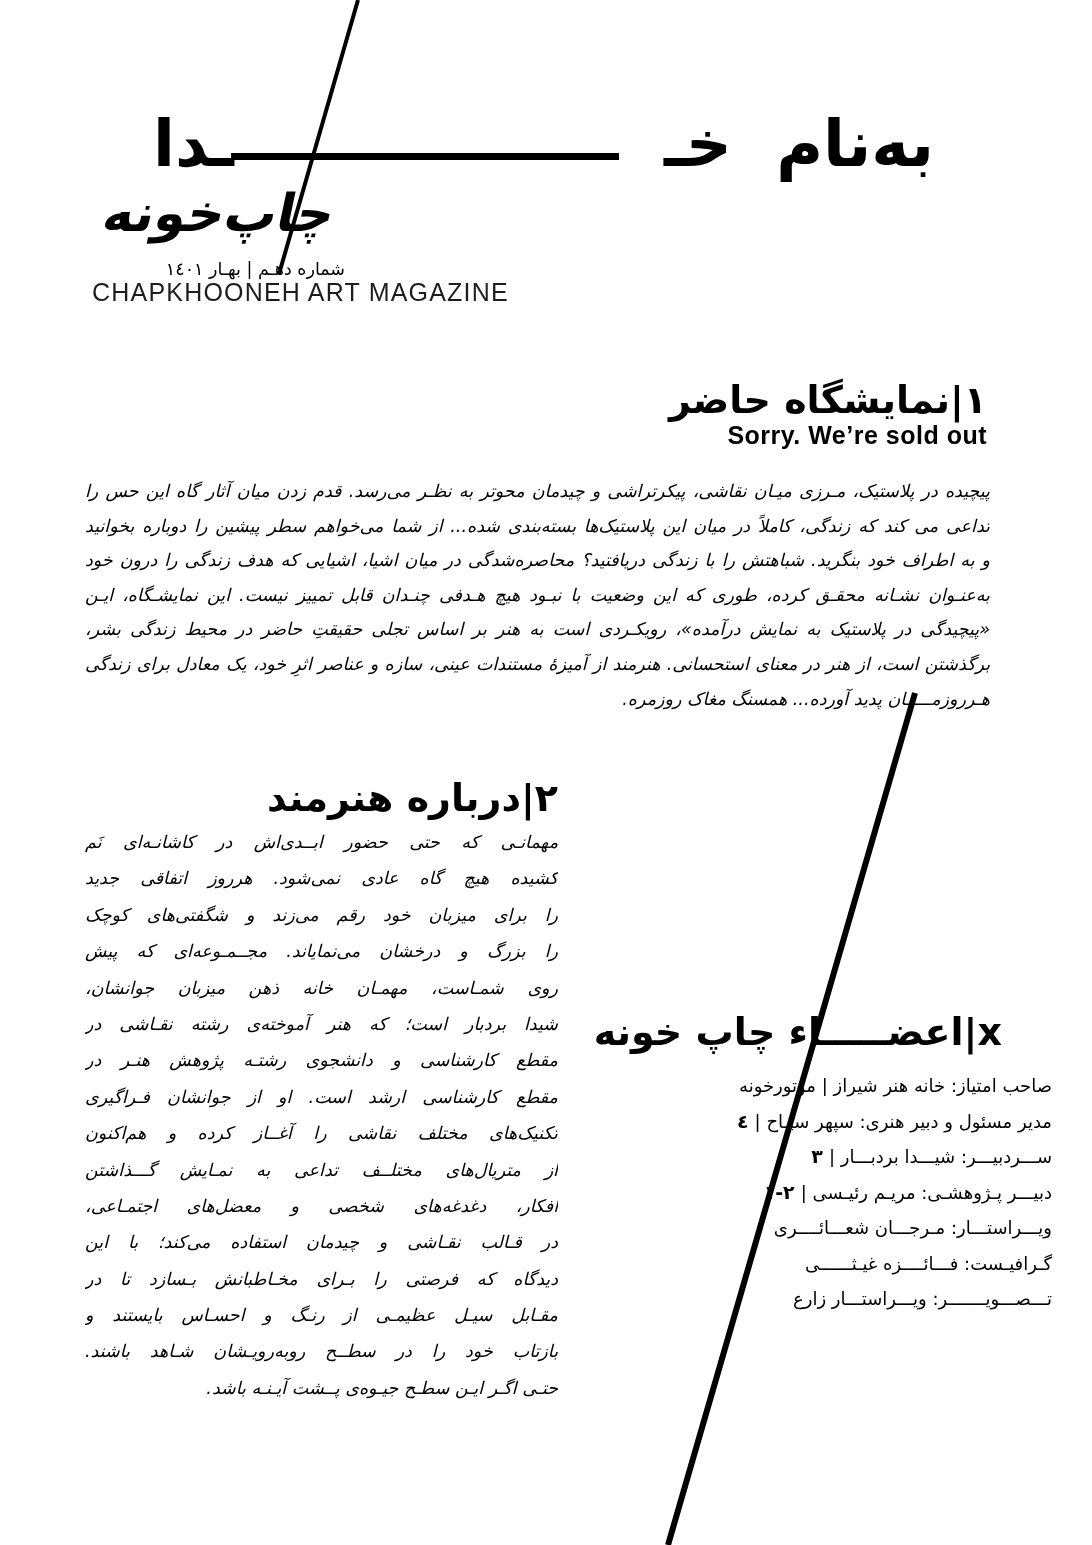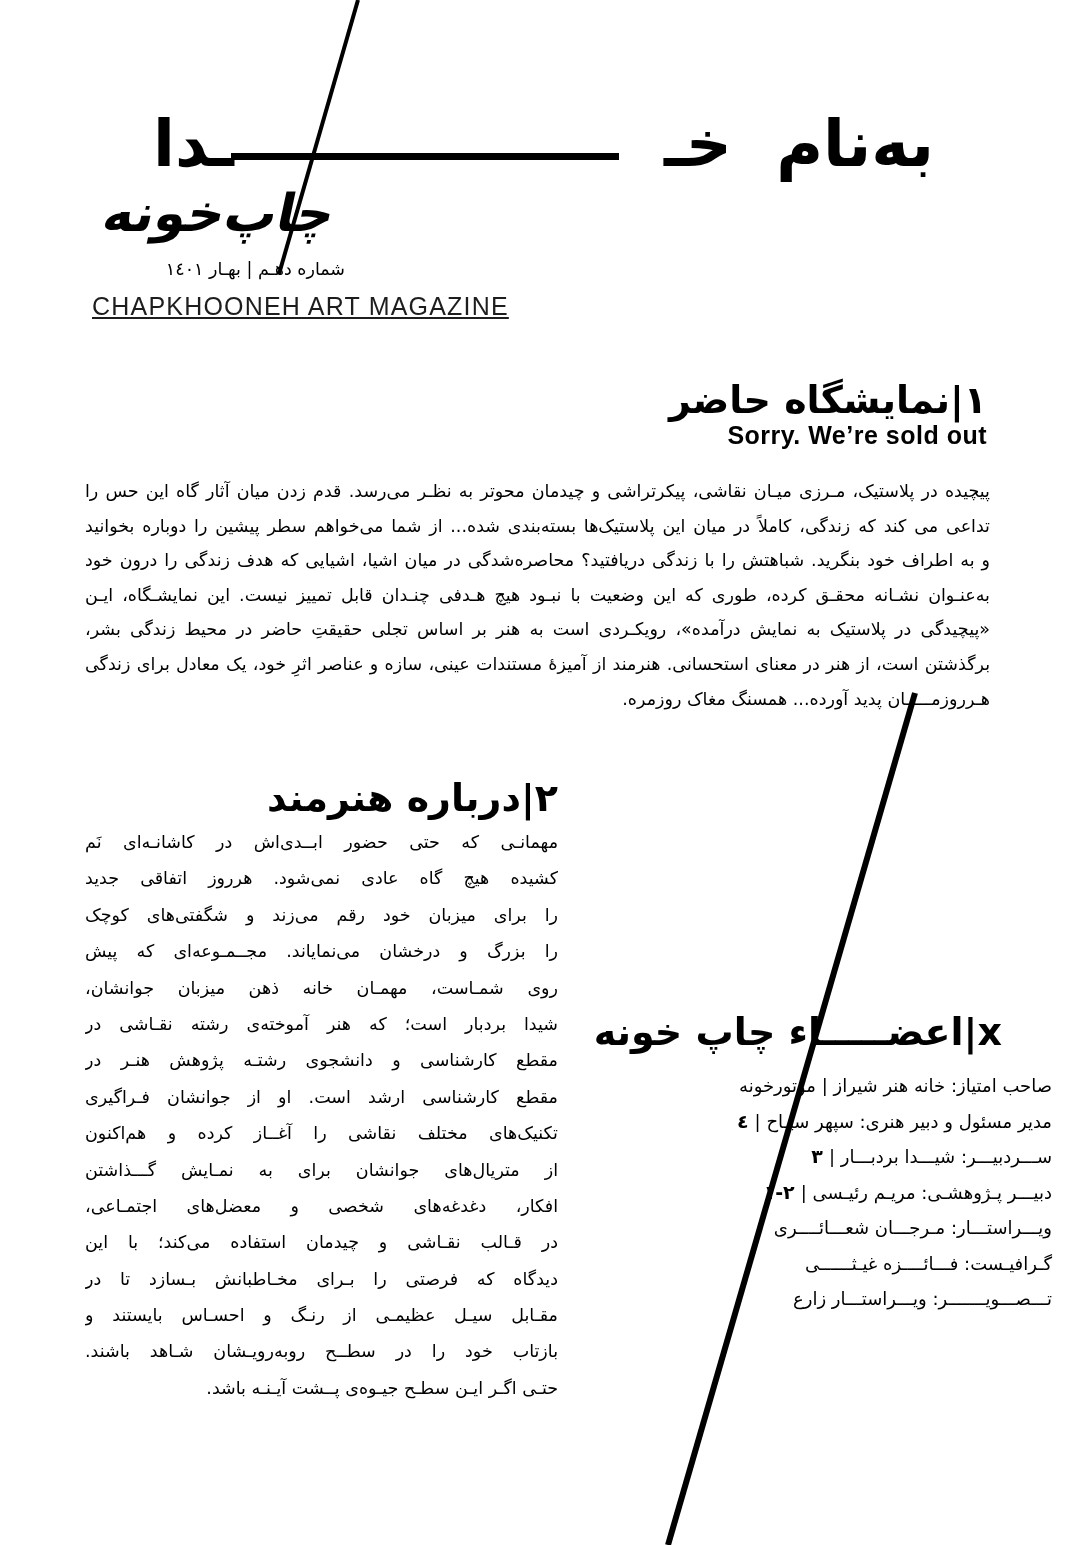--- a/index.html
+++ b/index.html
@@ -32,44 +32,44 @@
     direction:rtl;white-space:nowrap;
     transform:skewX(-12deg);
     letter-spacing:1px;
   }
   .issue-line{
     right:747px;top:257px;
     direction:rtl;white-space:nowrap;
     font-size:17.5px;line-height:1.4;
   }
   .en-title{
-    left:92px;top:291px;
+    left:92px;top:277px;
     font-family:"Liberation Sans",sans-serif;
     font-size:25px;line-height:1.2;
-    letter-spacing:1.2px;color:#1d1d1d;white-space:nowrap;text-decoration:underline;
+    letter-spacing:1.2px;color:#1d1d1d;white-space:nowrap;
   }
 
   
   .sec-head{
     direction:rtl;white-space:nowrap;
     font-size:38px;font-weight:bold;line-height:1.3;
   }
   .h-exhibition{right:105px;top:376px;}
   .h-artist{right:534px;top:774px;}
   .h-members{right:90px;top:1008px;}
   .sub-en{
     right:105px;top:421px;
     font-family:"Liberation Sans",sans-serif;
     font-size:25px;font-weight:600;letter-spacing:0.5px;
     white-space:nowrap;
     text-align:center;
   }
 
   
-  .para{direction:rtl;}
+  .para{direction:rtl;font-style:italic;}
   .para .jline{
     text-align:justify;
     text-align-last:justify;
     white-space:normal;
     overflow:hidden;
   }
   .para .jline.last{text-align-last:auto;text-align:right;}
   .para-exhibition{
     left:85px;right:102px;top:474px;
     font-size:17.5px;
@@ -135,21 +135,21 @@
   <div class="abs para para-artist">
     <div class="jline">مهمانـی که حتی حضور ابــدی‌اش در کاشانـه‌ای نَم</div>
     <div class="jline">کشیده هیچ گاه عادی نمی‌شود. هرروز اتفاقی جدید</div>
     <div class="jline">را برای میزبان خود رقم می‌زند و شگفتی‌های کوچک</div>
     <div class="jline">را بزرگ و درخشان می‌نمایاند. مجــمـوعه‌ای که پیش</div>
     <div class="jline">روی شمـاست، مهمـان خانه ذهن میزبان جوانشان،</div>
     <div class="jline">شیدا بردبار است؛ که هنر آموخته‌ی رشته نقـاشی در</div>
     <div class="jline">مقطع کارشناسی و دانشجوی رشتـه پژوهش هنـر در</div>
     <div class="jline">مقطع کارشناسی ارشد است. او از جوانشان فـراگیری</div>
     <div class="jline">تکنیک‌های مختلف نقاشی را آغــاز کرده و هم‌اکنون</div>
-    <div class="jline">از متریال‌های جوانشان برای به نمـایش گـــذاشتن</div>
+    <div class="jline">از متریال‌های مختلــف تداعی به نمـایش گـــذاشتن</div>
     <div class="jline">افکار، دغدغه‌های شخصی و معضل‌های اجتمـاعی،</div>
     <div class="jline">در قـالب نقـاشی و چیدمان استفاده می‌کند؛ با این</div>
     <div class="jline">دیدگاه که فرصتی را بـرای مخـاطبانش بـسازد تا در</div>
     <div class="jline">مقـابل سیـل عظیمـی از رنـگ و احسـاس بایستند و</div>
     <div class="jline">بازتاب خود را در سطــح روبه‌رویـشان شـاهد باشند.</div>
     <div class="jline last">حتـی اگـر ایـن سطـح جیـوه‌ی پــشت آیـنـه باشد.</div>
   </div>
 
   <div class="abs sec-head h-members">x|اعضـــــاء چاپ خونه</div>
 

